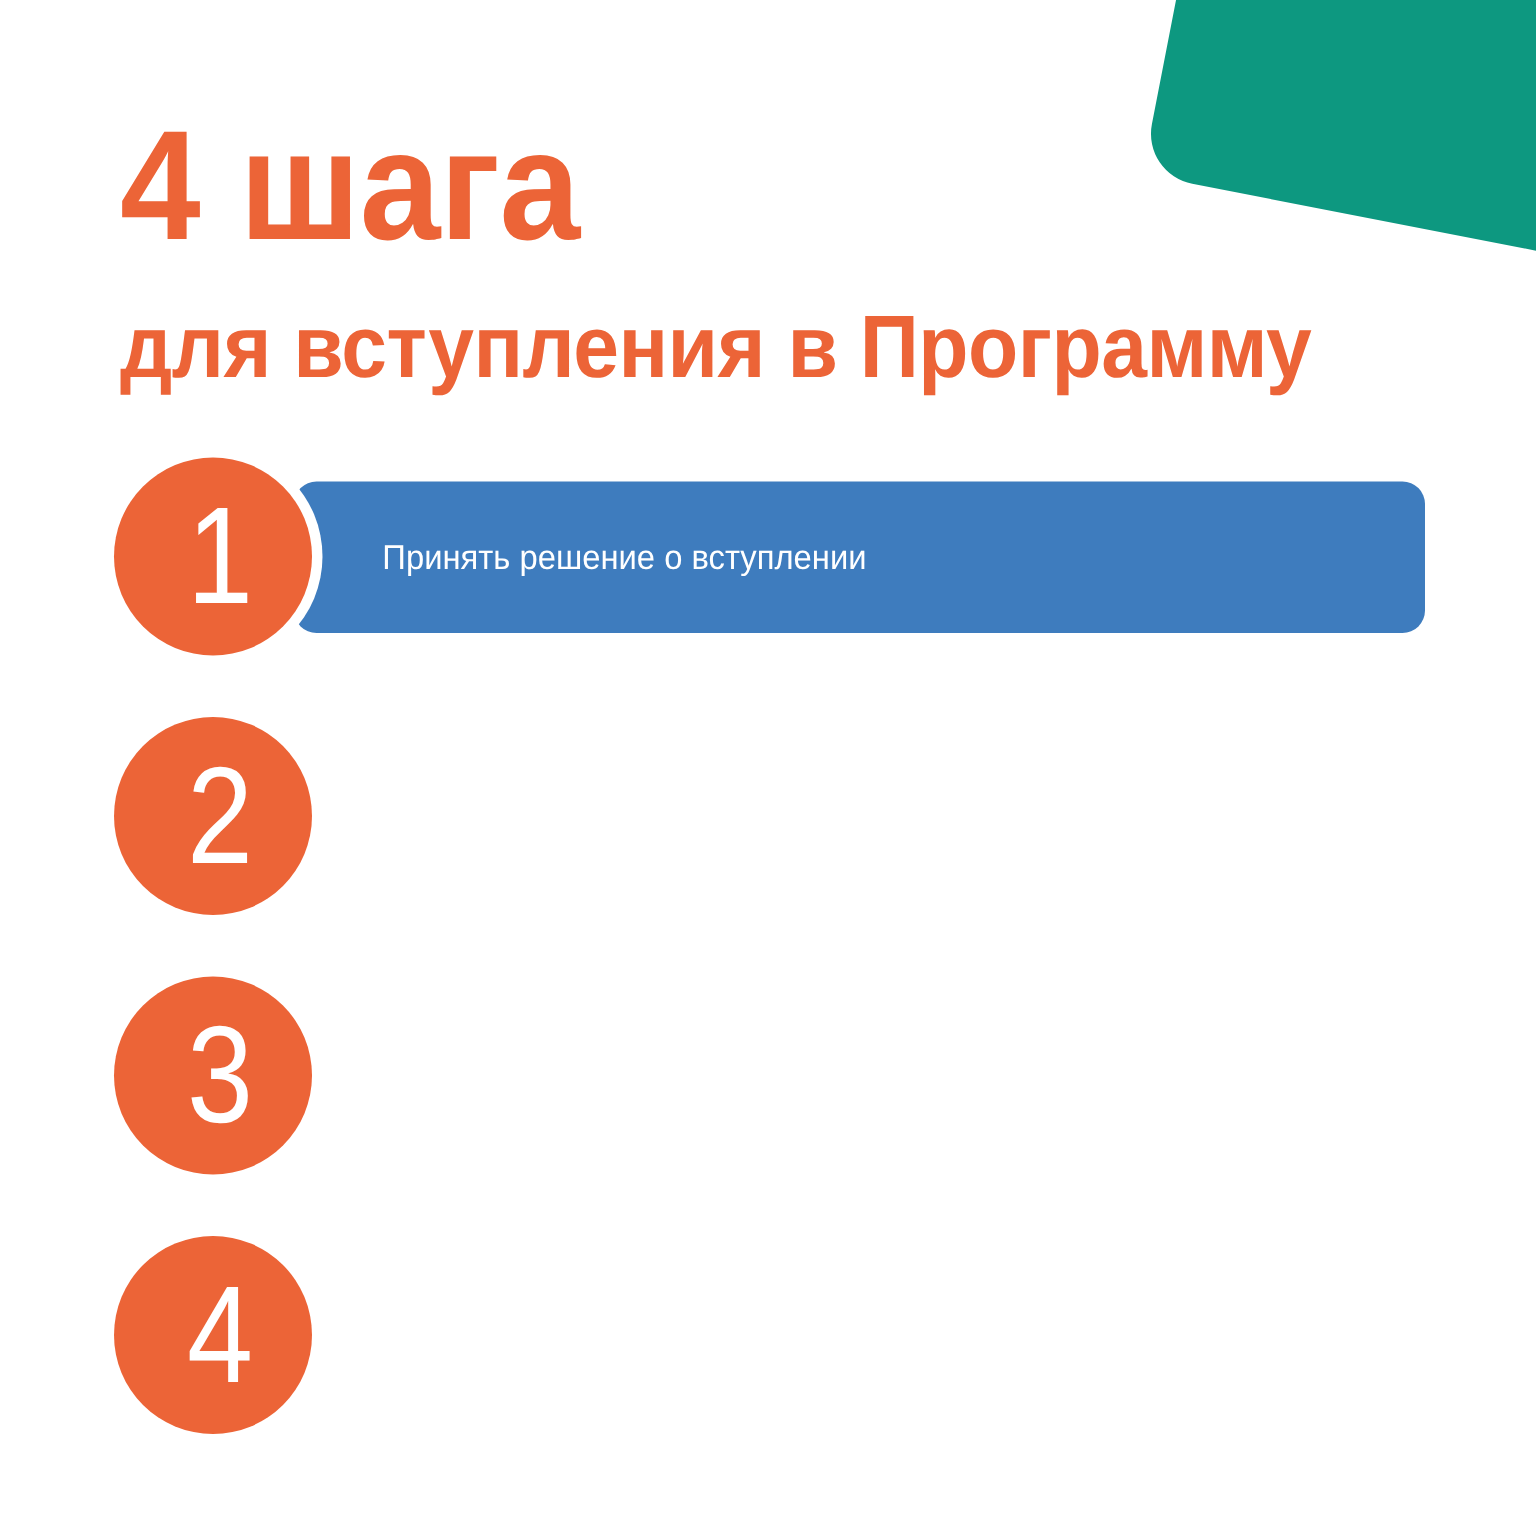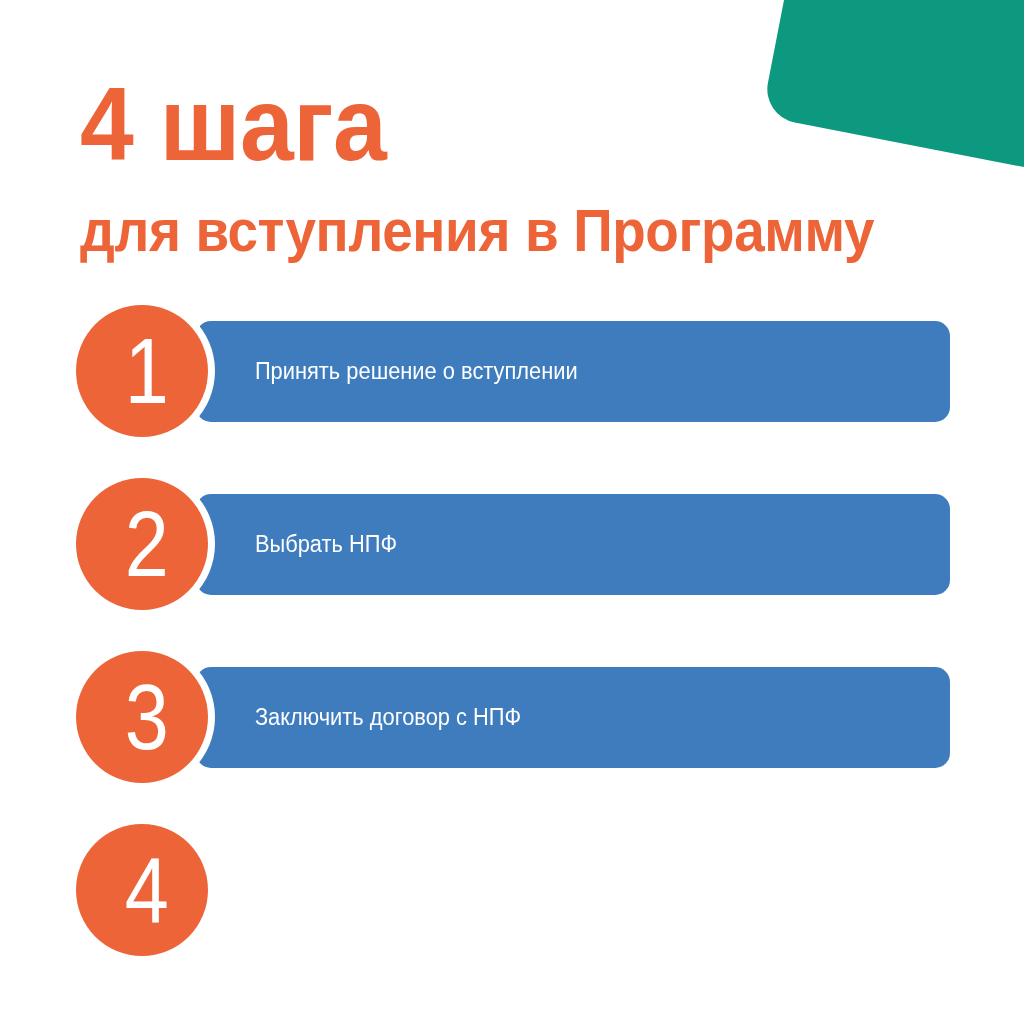--- a/index.html
+++ b/index.html
@@ -150,32 +150,26 @@
     <div class="step-row">
       <div class="step-bar">
         <span class="step-text">Принять решение о вступлении</span>
       </div>
       <div class="step-badge">
         <span class="step-number">1</span>
       </div>
     </div>
 
     <div class="step-row">
-      <div class="step-bar">
-        <span class="step-text">Выбрать НПФ</span>
-      </div>
       <div class="step-badge">
         <span class="step-number">2</span>
       </div>
     </div>
 
     <div class="step-row">
-      <div class="step-bar">
-        <span class="step-text">Заключить договор с НПФ</span>
-      </div>
       <div class="step-badge">
         <span class="step-number">3</span>
       </div>
     </div>
 
     <div class="step-row">
       <div class="step-badge">
         <span class="step-number">4</span>
       </div>
     </div>

